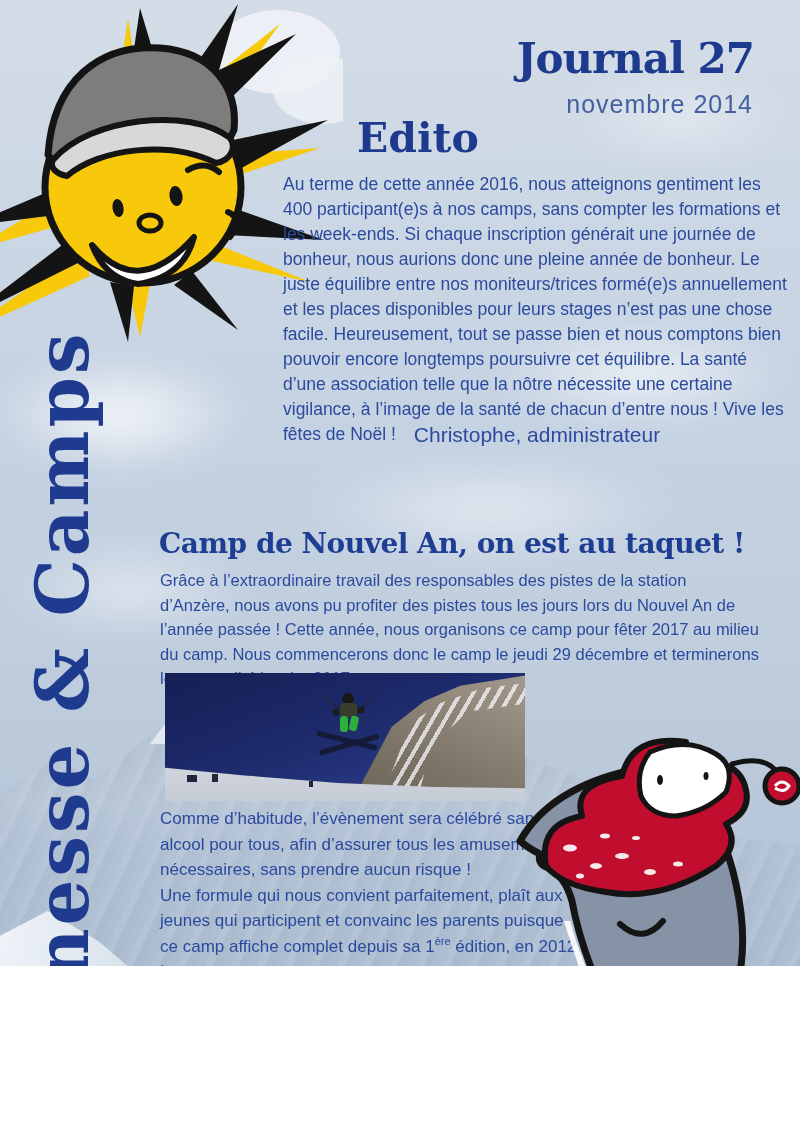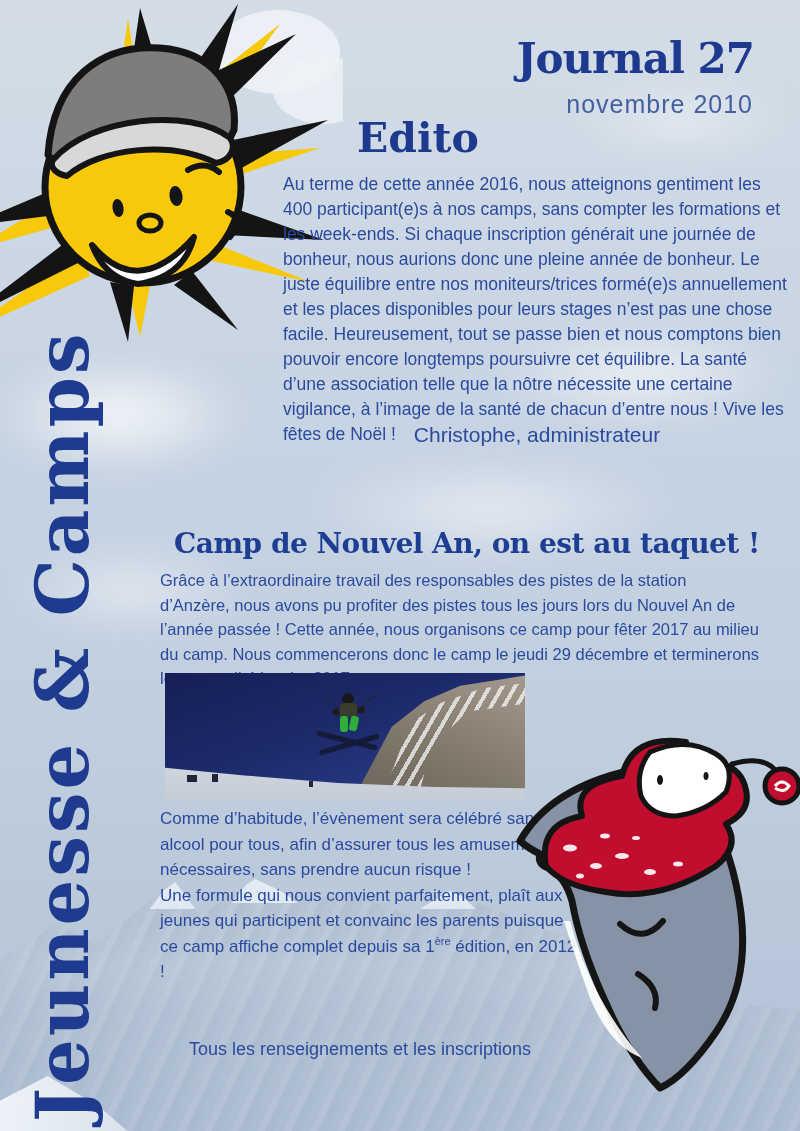--- a/index.html
+++ b/index.html
@@ -1,17 +1,17 @@
 <!DOCTYPE html>
 <html><head>
 <meta charset="utf-8">
 <style>
   html,body { margin:0; padding:0; }
   .page {
-    position:relative; width:800px; height:1131px; overflow:hidden;
+    position:relative; width:800px; height:966px; overflow:hidden;
     font-family:"Liberation Sans", sans-serif;
     background:linear-gradient(180deg,#d4dde7 0%,#cbd7e4 22%,#c5d2e2 45%,#c0cede 65%,#b8c7d9 85%,#b0c0d4 100%);
   }
   .cloud { position:absolute; border-radius:50%; filter:blur(14px);
     background:radial-gradient(closest-side, rgba(255,255,255,.8), rgba(255,255,255,0) 72%); }
   .cloud.c1 { left:-60px; top:330px; width:360px; height:170px; }
   .cloud.c2 { left:430px; top:300px; width:420px; height:150px; opacity:.8; }
   .cloud.c3 { left:230px; top:430px; width:520px; height:160px; opacity:.65; }
   .cloud.c4 { left:-40px; top:520px; width:340px; height:140px; opacity:.6; }
   .cloud.c5 { left:520px; top:60px; width:320px; height:120px; opacity:.5; }
@@ -44,21 +44,21 @@
 
   
   .blue { color:#2b4a9e; }
   .edito-heading { position:absolute; left:357px; top:114px;
     font-family:"DejaVu Serif", serif; font-weight:bold; font-size:41px; color:#1d3a8e; }
   .edito-body { position:absolute; left:283px; top:172px; width:508px;
     font-size:17.5px; line-height:25px; }
   .edito-signature { position:absolute; left:283px; top:423px; width:508px;
     font-size:21px; text-align:center; }
   .camp-heading { position:absolute; left:159px; top:527px;
-    font-family:"DejaVu Serif", serif; font-weight:bold; font-size:28px; letter-spacing:-0.5px; color:#1d3e92;margin-left:15px; }
+    font-family:"DejaVu Serif", serif; font-weight:bold; font-size:28px; letter-spacing:-0.5px; color:#1d3e92; }
   .camp-intro { position:absolute; left:160px; top:568px; width:600px;
     font-size:16.5px; line-height:24.5px; }
   .camp-details { position:absolute; left:160px; top:806px; width:420px;
     font-size:17px; line-height:25.5px; }
   .camp-details p { margin:0; }
   sup.ord { font-size:11px; vertical-align:super; line-height:0; }
 
   .footer { position:absolute; left:120px; top:1036px; width:480px; text-align:center;
     font-size:18px; line-height:26px; }
   .footer a, .footer .link { color:#2b4a9e; text-decoration:underline; cursor:pointer; }
@@ -140,21 +140,21 @@
       <ellipse cx="198" cy="206" rx="6.5" ry="10" transform="rotate(-9 198 206)"></ellipse>
     </g>
     <path d="M210,180 Q227,170 241,182" fill="none" stroke="#141414" stroke-width="6" stroke-linecap="round"></path>
     <path d="M250,222 Q266,229 252,247" fill="none" stroke="#141414" stroke-width="6" stroke-linecap="round"></path>
     <ellipse cx="172" cy="233" rx="11" ry="8" fill="#f7c90a" stroke="#141414" stroke-width="5"></ellipse>
 
     <path d="M114,255 Q160,310 216,247 Q206,287 160,294 Q127,289 114,255 Z" fill="#ffffff" stroke="#141414" stroke-width="6" stroke-linejoin="round"></path>
   </svg>
 
   <div class="journal-title">Journal 27</div>
-  <div class="journal-date">novembre 2010</div>
+  <div class="journal-date">novembre 2014</div>
   <div class="vtitle">Jeunesse &amp; Camps</div>
 
   <div class="edito-heading">Edito</div>
   <div class="edito-body blue">Au terme de cette année 2016, nous atteignons gentiment les 400 participant(e)s à nos camps, sans compter les formations et les week-ends. Si chaque inscription générait une journée de bonheur, nous aurions donc une pleine année de bonheur. Le juste équilibre entre nos moniteurs/trices formé(e)s annuellement et les places disponibles pour leurs stages n’est pas une chose facile. Heureusement, tout se passe bien et nous comptons bien pouvoir encore longtemps poursuivre cet équilibre. La santé d’une association telle que la nôtre nécessite une certaine vigilance, à l’image de la santé de chacun d’entre nous ! Vive les fêtes de Noël !</div>
   <div class="edito-signature blue">Christophe, administrateur</div>
 
   <div class="camp-heading">Camp de Nouvel An, on est au taquet !</div>
   <div class="camp-intro blue">Grâce à l’extraordinaire travail des responsables des pistes de la station d’Anzère, nous avons pu profiter des pistes tous les jours lors du Nouvel An de l’année passée ! Cette année, nous organisons ce camp pour fêter 2017 au milieu du camp. Nous commencerons donc le camp le jeudi 29 décembre et terminerons le mercredi 4 janvier 2017.</div>
 
   <div class="photo">

